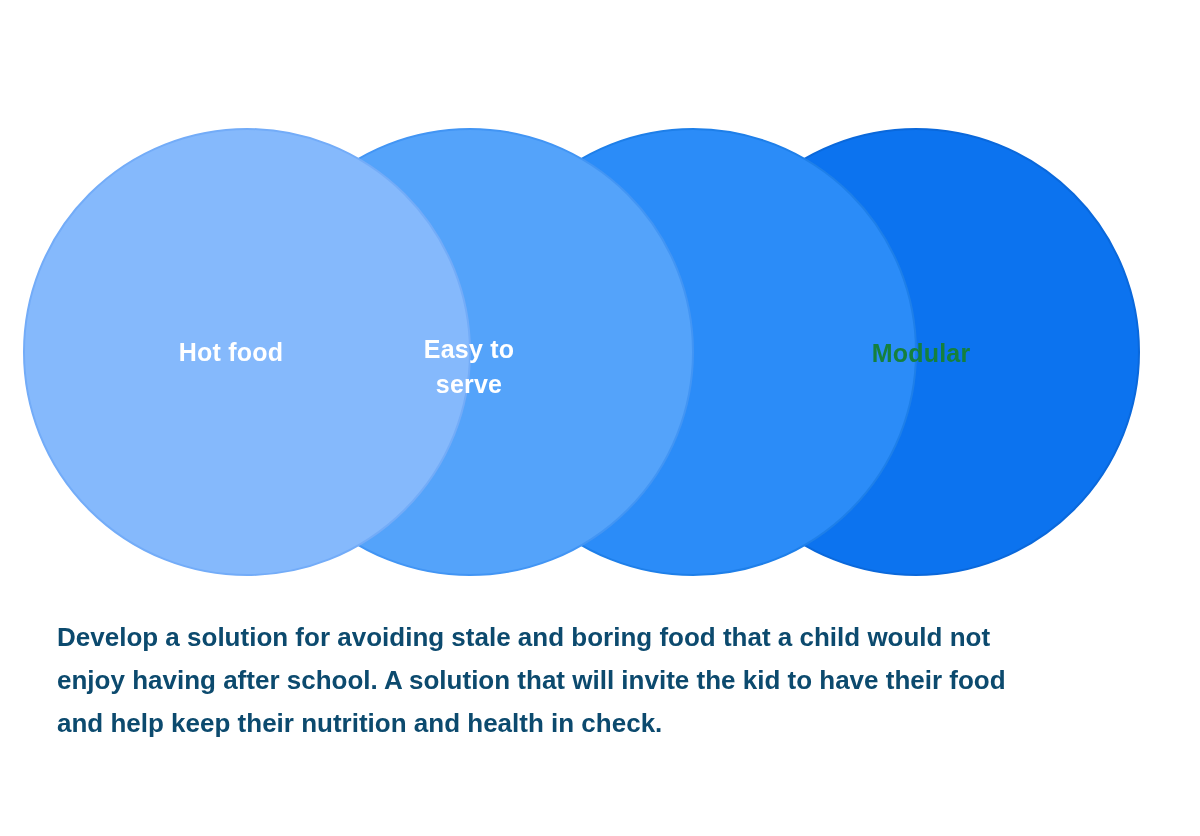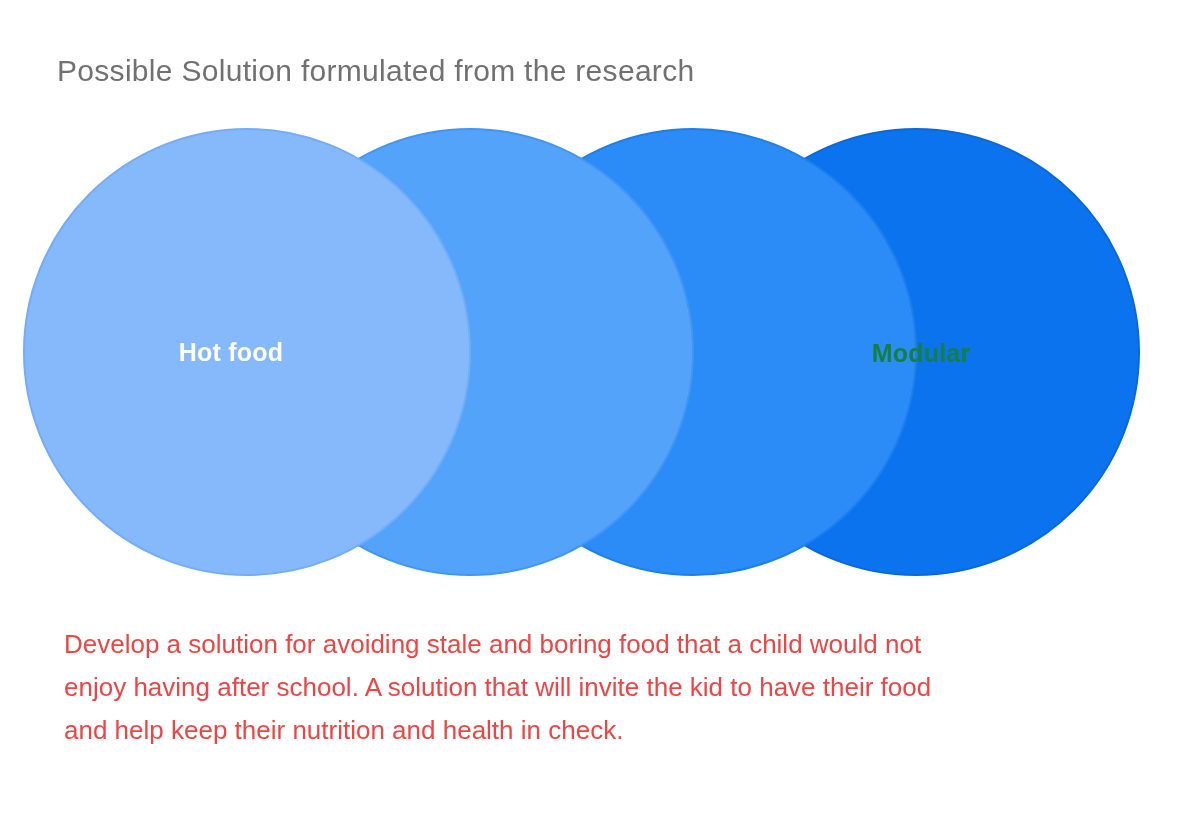--- a/index.html
+++ b/index.html
@@ -59,44 +59,45 @@
     letter-spacing: 0.2px;
   }
   .l1 { left: 231px; top: 352px; }
   .l2 { left: 469px; top: 367px; }
   .l3 { left: 694px; top: 367px; }
   .l4 { left: 921px; top: 353px; }
   .description {
     position: absolute;
     left: 57px;
     top: 616px;
-    margin: 7px;
+    margin: 0;
     width: 1060px;
     font-size: 26px;
-    font-weight: 400;
+    font-weight: 700;
     line-height: 43px;
-    color: #ef4444;
+    color: #0c4a6e;
     white-space: pre-line;
   }
 </style>
 </head>
 <body>
 
 <div class="canvas">
 
-  <h1 class="title">Possible Solution formulated from the research</h1>
 
   <div class="diagram">
 
     <div class="circle c1" style="background: rgb(133, 185, 252); border-color: rgb(115, 172, 248);"></div>
     <div class="circle c2" style="background: rgb(84, 163, 250); border-color: rgb(66, 149, 244);"></div>
     <div class="circle c3" style="background: rgb(43, 140, 248); border-color: rgb(30, 127, 233);"></div>
     <div class="circle c4" style="background: rgb(12, 115, 239); border-color: rgb(10, 104, 219);"></div>
 
     <div class="clabel l1" style="color: rgb(255, 255, 255);">Hot food</div>
+    <div class="clabel l2" style="color: rgb(255, 255, 255);">Easy to
+serve</div>
     <div class="clabel l4" style="color: #15803d;">Modular</div>
 
   </div>
 
   <p class="description">Develop a solution for avoiding stale and boring food that a child would not
 enjoy having after school. A solution that will invite the kid to have their food
 and help keep their nutrition and health in check.</p>
 
 </div>
 

